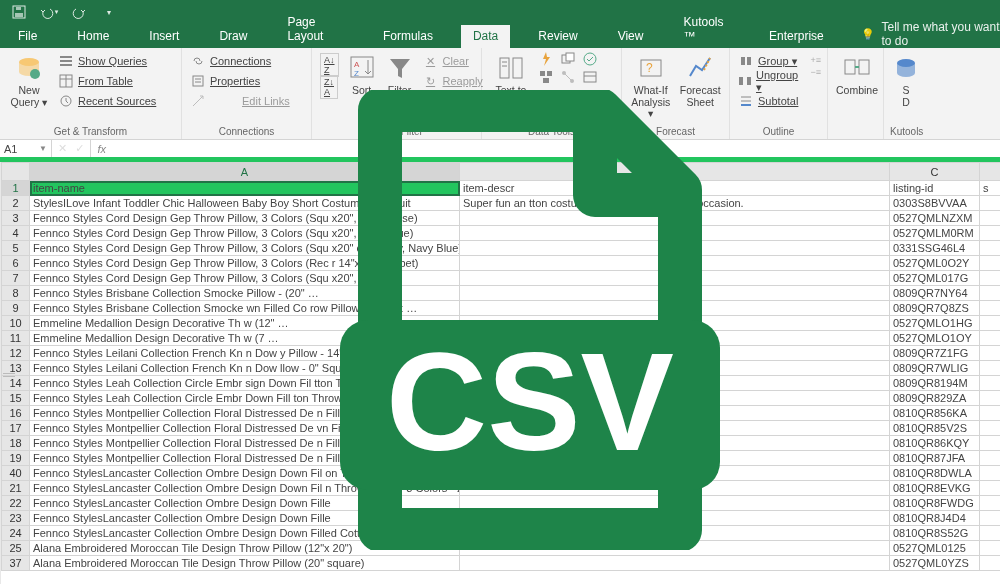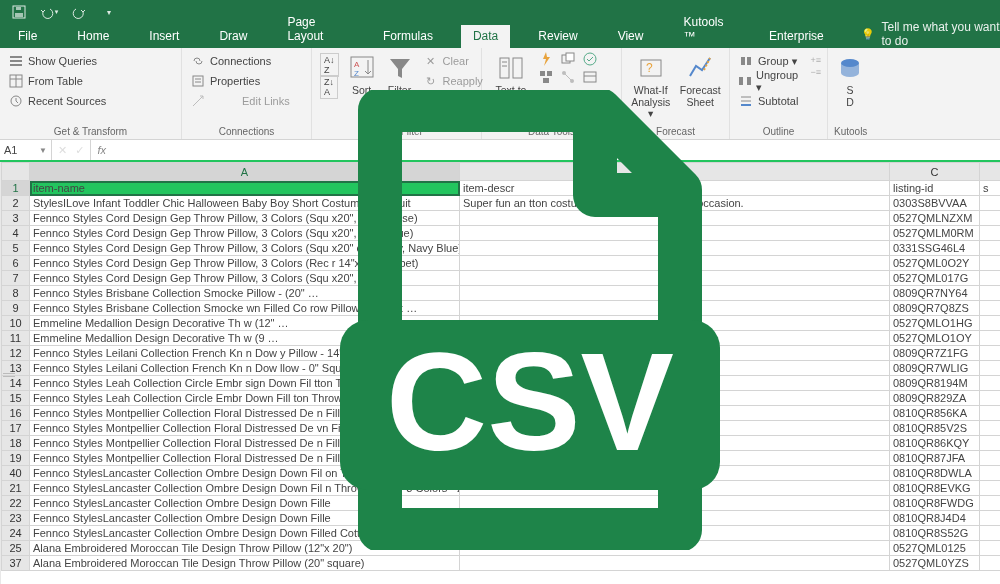--- a/index.html
+++ b/index.html
@@ -20,27 +20,27 @@
   .tabs .tellme .bulb{ font-size:11px;}
 
   
   .ribbon { background: #f3f3f3; border-bottom: 1px solid #d4d4d4; height: 92px; display: flex; position: relative; }
   .group { border-right: 1px solid #e1e1e1; padding: 3px 6px 2px; display: flex; flex-direction: column; justify-content: space-between; }
   .group-body { display: flex; align-items: flex-start; gap: 4px; flex:1;}
   .group-label { font-size: 10px; color: #666; text-align: center; padding-top: 1px; }
   .big-btn { display: flex; flex-direction: column; align-items: center; width: 46px; padding: 2px 2px; gap: 2px; text-align:center; line-height:1.1;}
   .big-btn .ico { width: 30px; height: 30px; display:flex; align-items:center; justify-content:center;}
   .big-btn .lbl { font-size: 10.5px; color:#444;}
-  .small-row { display:flex; align-items:center; gap:4px; font-size:11px; color:#444; padding:1px 2px; height:20px;}
+  .small-row { display:flex; align-items:center; gap:4px; font-size:11px; color:#444; padding:1px 2px; height:20px;text-decoration:underline;}
   .small-row .sico{ width:16px; height:16px; display:flex; align-items:center; justify-content:center;}
   .stack { display:flex; flex-direction:column; gap:0px;}
   svg { display:block;}
 
   
-  .fbar { height: 22px; border-bottom: 2px solid #22c55e; display:flex; align-items:center; background:#fff;}
+  .fbar { height: 22px; border-bottom: 5px solid #22c55e; display:flex; align-items:center; background:#fff;}
   .namebox { width: 52px; border-right:1px solid #d4d4d4; padding:0 4px; font-size:11px; height:100%; display:flex; align-items:center;}
   .namebox .dd{ margin-left:auto; color:#888; font-size:8px;}
   .fx-btns { display:flex; align-items:center; padding:0 6px; gap:8px; color:#aaa; border-right:1px solid #d4d4d4; height:100%;}
   .fx { padding:0 6px; font-style:italic; color:#888;}
   .finput{ flex:1; padding:0 6px; font-size:11px;}
 
   
   .gridwrap { display:flex; height: calc(584px - 24px - 24px - 92px - 22px); overflow:hidden;}
   .leftedge{ width:18px; background:#fff; border-right:1px solid #e8e8e8; position:relative;}
   .leftedge .split{ position:absolute; top:50%; width:12px; left:3px; border-top:1px solid #bbb; border-bottom:1px solid #bbb; height:4px;}
@@ -103,20 +103,30 @@
   <div class="tellme">
       <span class="bulb">💡</span>
       <span>Tell me what you want to do</span>
     </div>
 </div>
 
 <div class="ribbon">
 
   <div class="group" style="width:182px;">
     <div class="group-body">
+      <div class="big-btn">
+        <span class="ico">
+            <svg width="28" height="28">
+              <ellipse cx="14" cy="8" rx="10" ry="4" fill="#f7c873"></ellipse>
+              <path d="M4 8 L4 18 A10 4 0 0 0 24 18 L24 8" fill="#f7c873" opacity=".6"></path>
+              <circle cx="20" cy="20" r="5" fill="#5a8"></circle>
+            </svg>
+          </span>
+        <span class="lbl">New<br>Query ▾</span>
+      </div>
       <div class="stack">
         <div class="small-row">
             <span class="sico">
               <svg width="14" height="14">
                 <rect x="1" y="2" width="12" height="2" fill="#888"></rect>
                 <rect x="1" y="6" width="12" height="2" fill="#888"></rect>
                 <rect x="1" y="10" width="12" height="2" fill="#888"></rect>
               </svg>
             </span>
             <span>Show Queries</span>
@@ -337,20 +347,35 @@
           </div>
       </div>
       <div class="stack" style="margin-left:4px; opacity:.4; font-size:9px; gap:2px; margin-top:4px;">
         <span>+≡</span>
         <span>−≡</span>
       </div>
     </div>
     <div class="group-label">Outline</div>
   </div>
 
+  <div class="group" style="width:56px;">
+    <div class="group-body">
+      <div class="big-btn">
+        <span class="ico">
+            <svg width="28" height="28">
+              <rect x="2" y="6" width="10" height="14" fill="none" stroke="#888"></rect>
+              <rect x="16" y="6" width="10" height="14" fill="none" stroke="#888"></rect>
+              <path d="M12 13 L16 13" stroke="#5a8" stroke-width="2"></path>
+            </svg>
+          </span>
+        <span class="lbl">Combine</span>
+      </div>
+    </div>
+    <div class="group-label">&nbsp;</div>
+  </div>
 
   <div class="group" style="width:40px; border-right:none;">
     <div class="group-body">
       <div class="big-btn" style="width:32px;">
         <span class="ico">
             <svg width="24" height="24">
               <ellipse cx="12" cy="7" rx="9" ry="4" fill="#58c"></ellipse>
               <path d="M3 7 L3 17 A9 4 0 0 0 21 17 L21 7" fill="#58c" opacity=".6"></path>
             </svg>
           </span>
@@ -463,21 +488,21 @@
           </tr>
           <tr>
             <th>10</th>
     <td>Emmeline Medallion Design Decorative Th            w (12"                                              …</td>
     <td></td>
     <td>0527QMLO1HG</td>
     <td></td>
           </tr>
           <tr>
             <th>11</th>
-    <td>Emmeline Medallion Design Decorative Th            w (9                                                 …</td>
+    <td>Emmeline Medallion Design Decorative Th            w (7                                                 …</td>
     <td></td>
     <td>0527QMLO1OY</td>
     <td></td>
           </tr>
           <tr>
             <th>12</th>
     <td>Fennco Styles Leilani Collection French Kn            n Dow                    y Pillow -         14"x23")</td>
     <td></td>
     <td>0809QR7Z1FG</td>
     <td></td>

